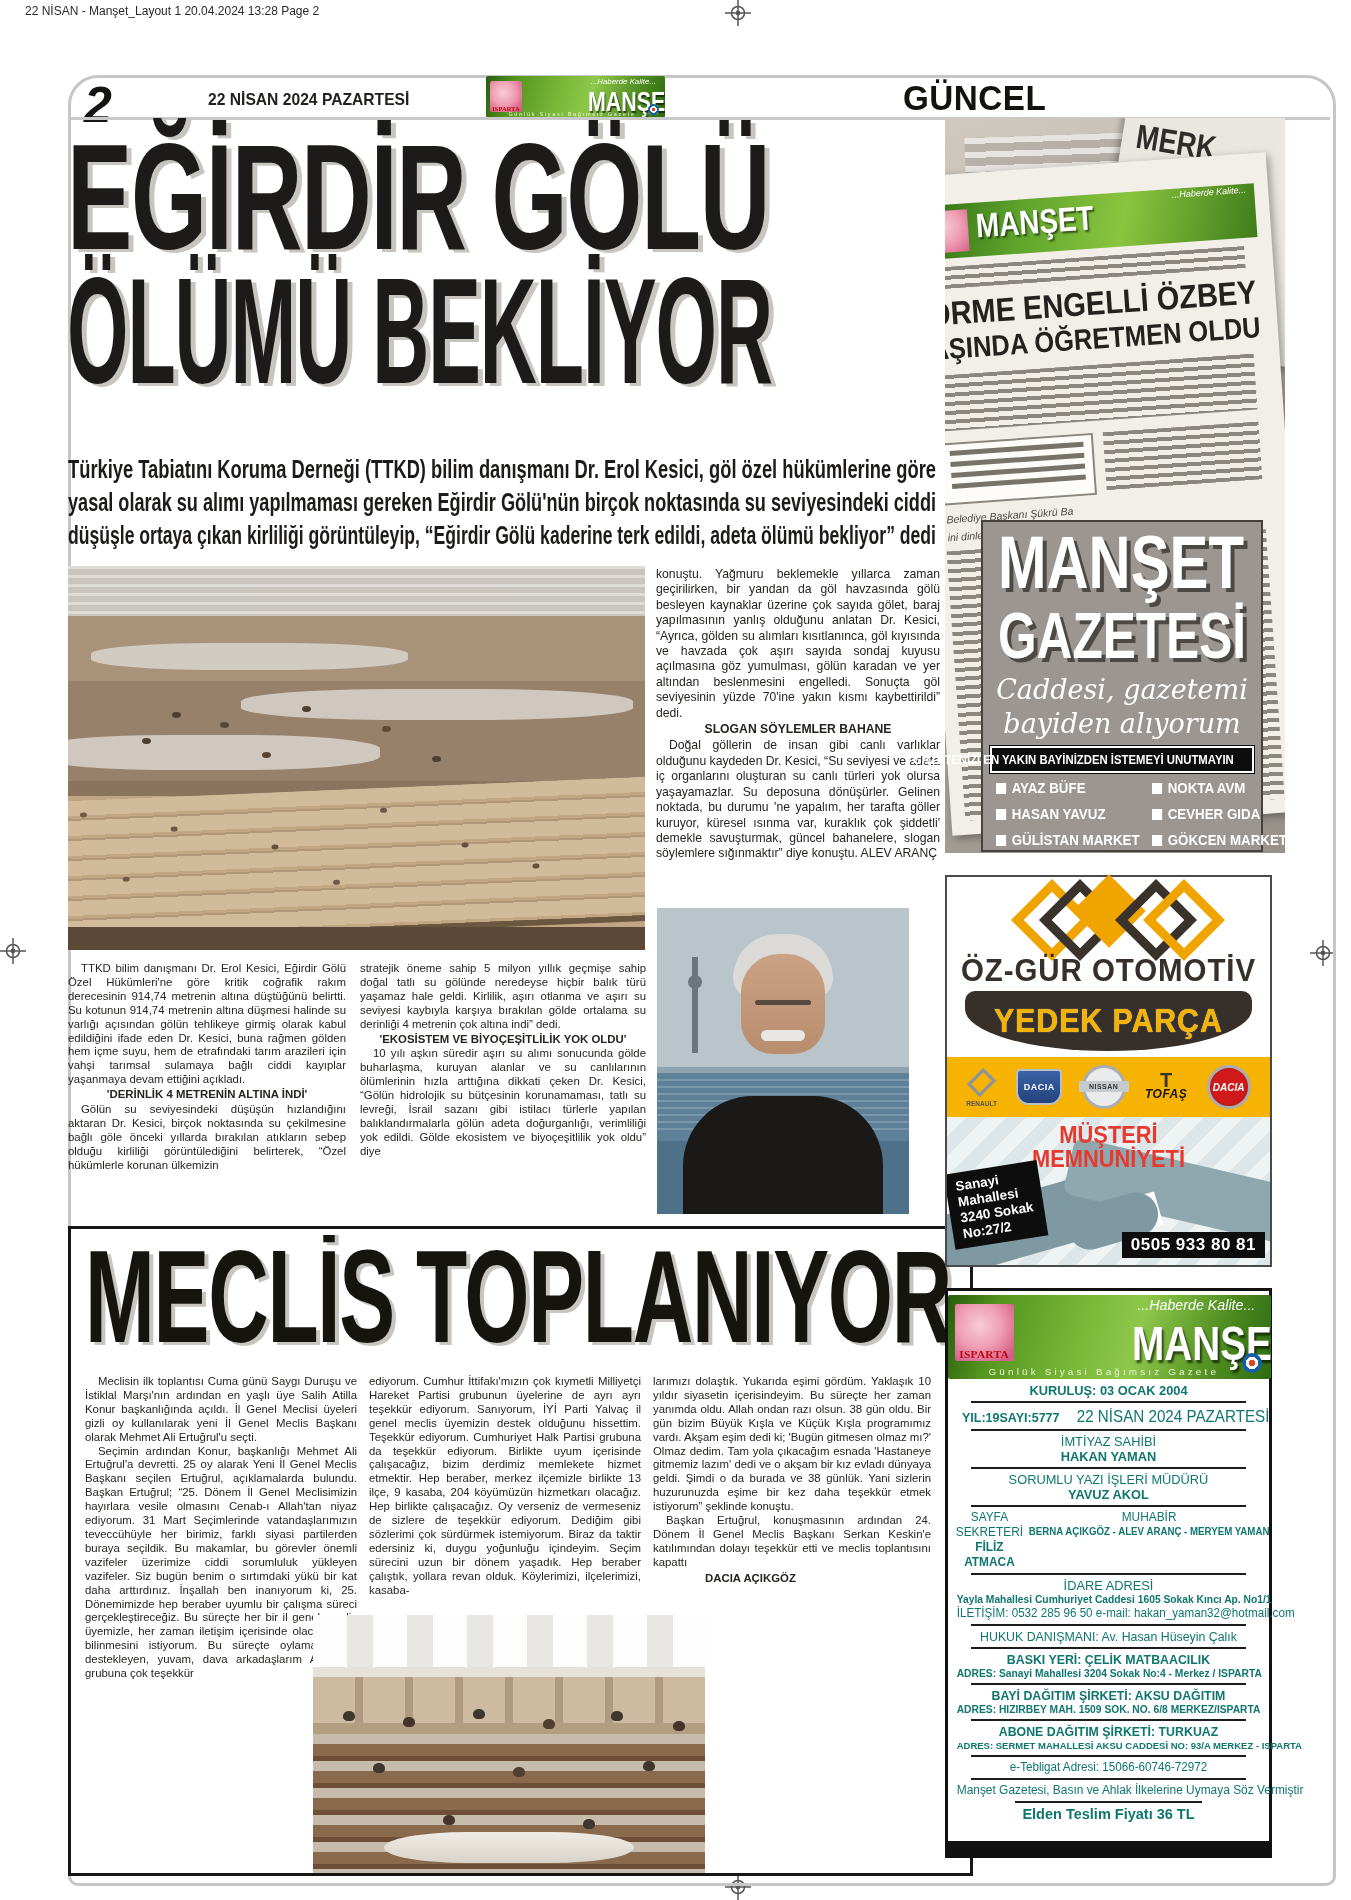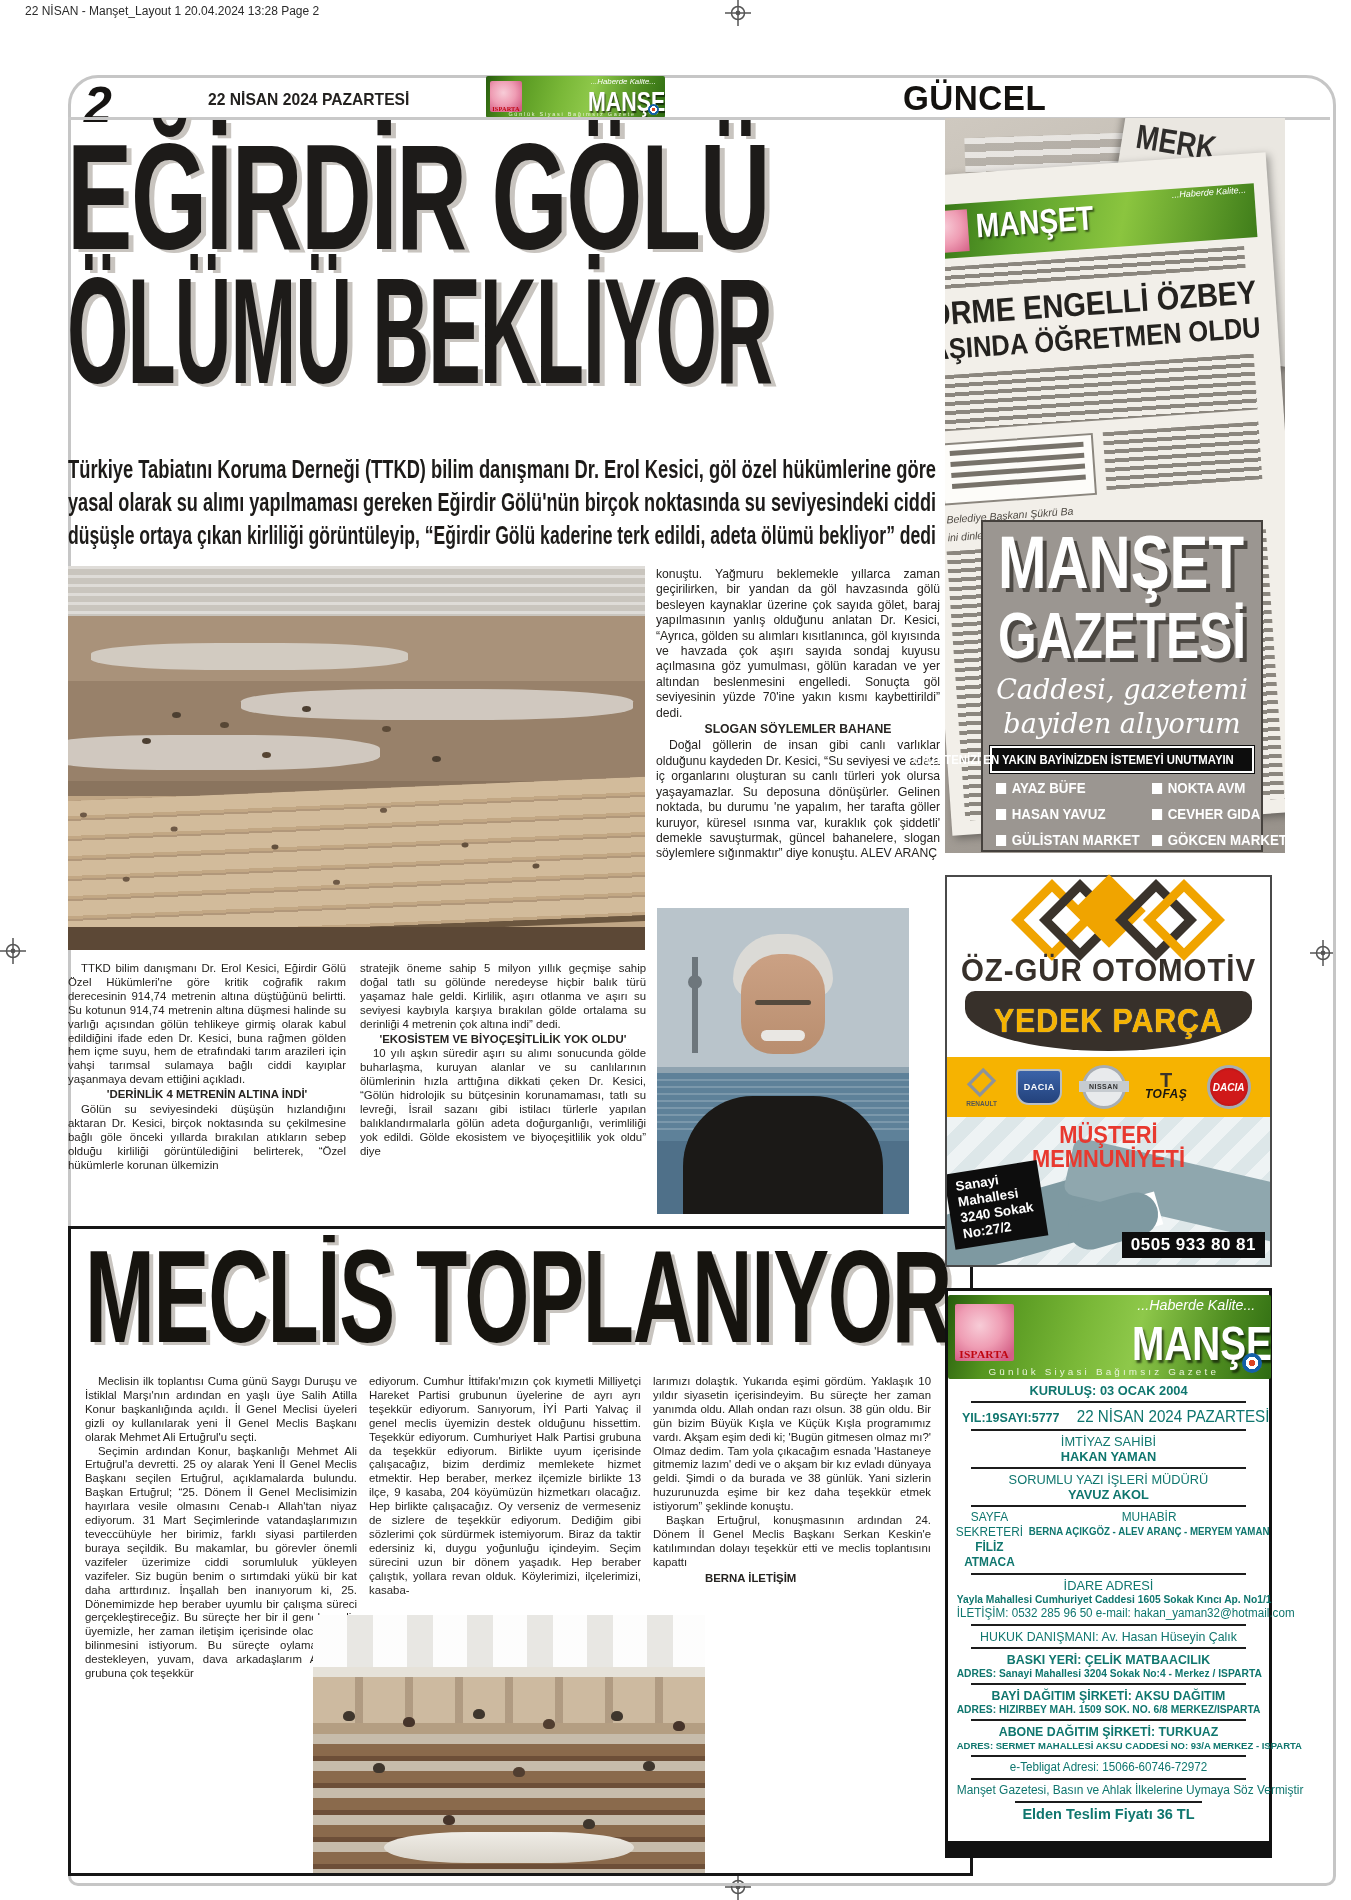--- a/index.html
+++ b/index.html
@@ -240,21 +240,21 @@
   <div class="bcol" style="left:14px;top:146px;width:272px;height:496px;">
     <p>Meclisin ilk toplantısı Cuma günü Saygı Duruşu ve İstiklal Marşı'nın ardından en yaşlı üye Salih Atilla Konur başkanlığında açıldı. İl Genel Meclisi üyeleri gizli oy kullanılarak yeni İl Genel Meclis Başkanı olarak Mehmet Ali Ertuğrul'u seçti.</p>
     <p>Seçimin ardından Konur, başkanlığı Mehmet Ali Ertuğrul'a devretti. 25 oy alarak Yeni İl Genel Meclis Başkanı seçilen Ertuğrul, açıklamalarda bulundu. Başkan Ertuğrul; “25. Dönem İl Genel Meclisimizin hayırlara vesile olmasını Cenab-ı Allah'tan niyaz ediyorum. 31 Mart Seçimlerinde vatandaşlarımızın teveccühüyle her birimiz, farklı siyasi partilerden buraya seçildik. Bu makamlar, bu görevler önemli vazifeler üzerimize ciddi sorumluluk yükleyen vazifeler. Siz bugün benim o sırtımdaki yükü bir kat daha arttırdınız. İnşallah ben inanıyorum ki, 25. Dönemimizde hep beraber uyumlu bir çalışma süreci gerçekleştireceğiz. Bu süreçte her bir il genel meclis üyemizle, her zaman iletişim içerisinde olacağımızın bilinmesini istiyorum. Bu süreçte oylamada bizi destekleyen, yuvam, dava arkadaşlarım AK Parti grubuna çok teşekkür</p>
   </div>
   <div class="bcol" style="left:298px;top:146px;width:272px;height:238px;">
     <p class="noind">ediyorum. Cumhur İttifakı'mızın çok kıymetli Milliyetçi Hareket Partisi grubunun üyelerine de ayrı ayrı teşekkür ediyorum. Sanıyorum, İYİ Parti Yalvaç il genel meclis üyemizin destek olduğunu hissettim. Teşekkür ediyorum. Cumhuriyet Halk Partisi grubuna da teşekkür ediyorum. Birlikte uyum içerisinde çalışacağız, bizim derdimiz memlekete hizmet etmektir. Hep beraber, merkez ilçemizle birlikte 13 ilçe, 9 kasaba, 204 köyümüzün hizmetkarı olacağız. Hep birlikte çalışacağız. Oy verseniz de vermeseniz de sizlere de teşekkür ediyorum. Dediğim gibi sözlerimi çok sürdürmek istemiyorum. Biraz da taktir edersiniz ki, duygu yoğunluğu içindeyim. Seçim sürecini uzun bir dönem yaşadık. Hep beraber çalıştık, yollara revan olduk. Köylerimizi, ilçelerimizi, kasaba-</p>
   </div>
   <div class="bcol" style="left:582px;top:146px;width:278px;height:240px;">
     <p class="noind">larımızı dolaştık. Yukarıda eşimi gördüm. Yaklaşık 10 yıldır siyasetin içerisindeyim. Bu süreçte her zaman yanımda oldu. Allah ondan razı olsun. 38 gün oldu. Bir gün bizim Büyük Kışla ve Küçük Kışla programımız vardı. Akşam eşim dedi ki; 'Bugün gitmesen olmaz mı?' Olmaz dedim. Tam yola çıkacağım esnada 'Hastaneye gitmemiz lazım' dedi ve o akşam bir kız evladı dünyaya geldi. Şimdi o da burada ve 38 günlük. Yani sizlerin huzurunuzda eşime bir kez daha teşekkür etmek istiyorum” şeklinde konuştu.</p>
     <p>Başkan Ertuğrul, konuşmasının ardından 24. Dönem İl Genel Meclis Başkanı Serkan Keskin'e katılımından dolayı teşekkür etti ve meclis toplantısını kapattı</p>
-    <p class="byline">BERNA İLETİŞİM</p>
+    <p class="byline">DACIA AÇIKGÖZ</p>
   </div>
 
   <div class="photo chamber" style="left:242px;top:386px;width:392px;height:258px;">
     <div class="ch-lights"></div>
     <div class="ch-wall"></div>
     <div class="ch-rows"></div>
     <div class="ch-people" style="left:30px;top:96px;"></div>
     <div class="ch-desk"></div>
   </div>
 </div>

